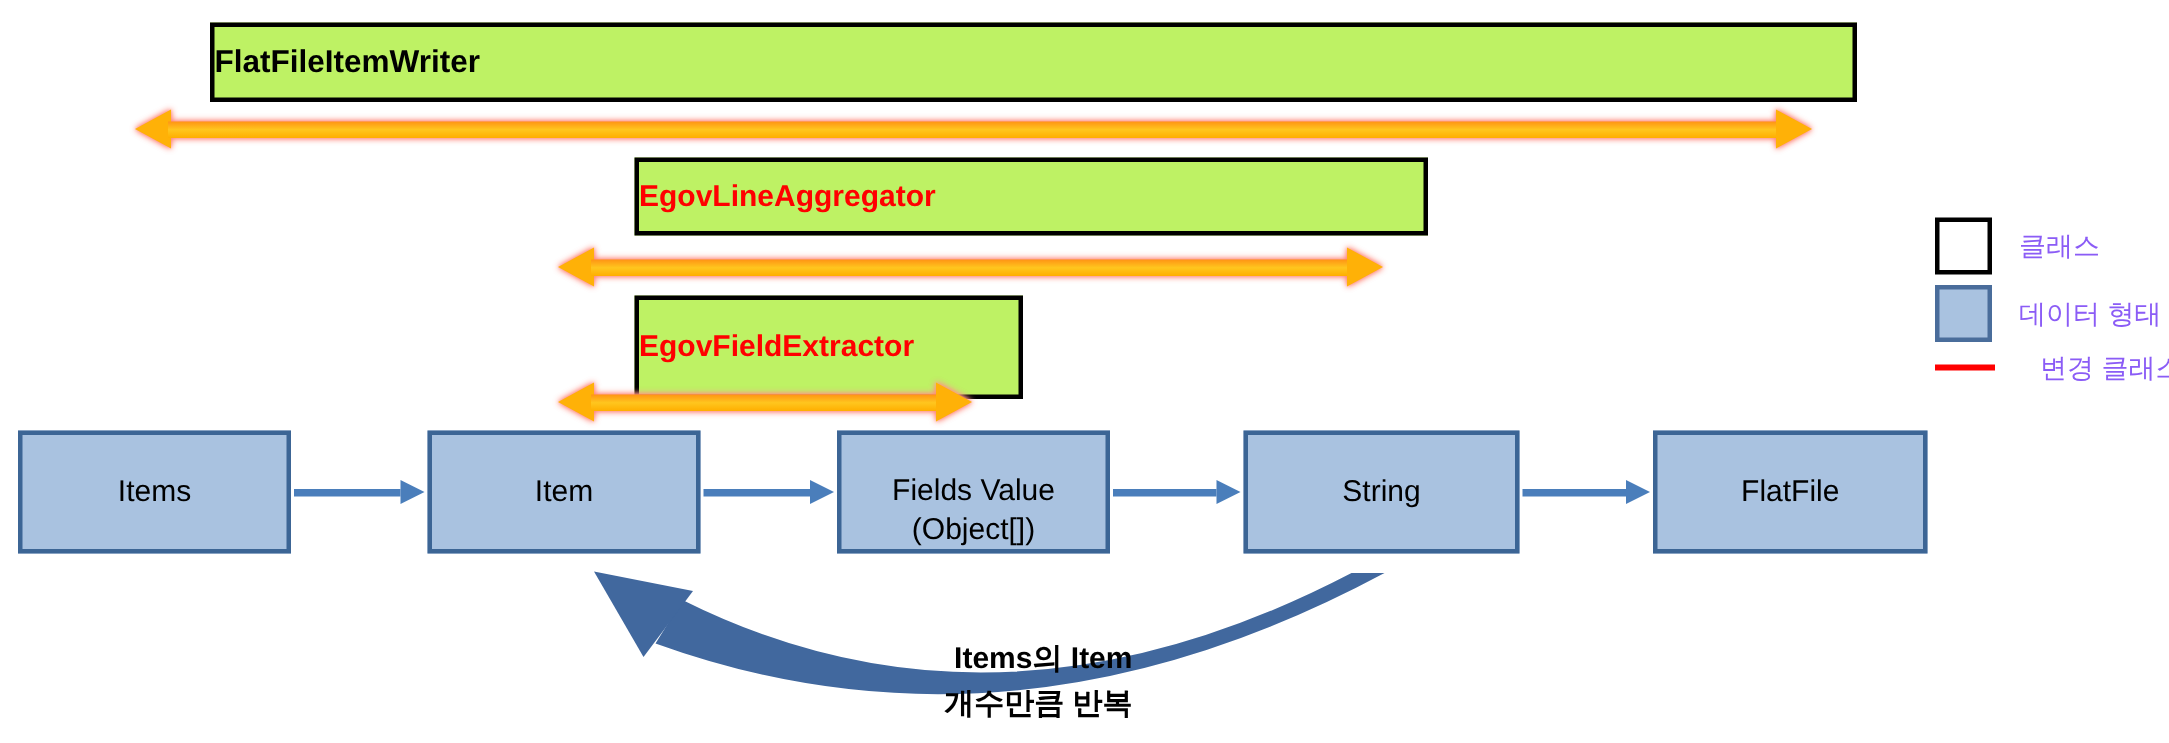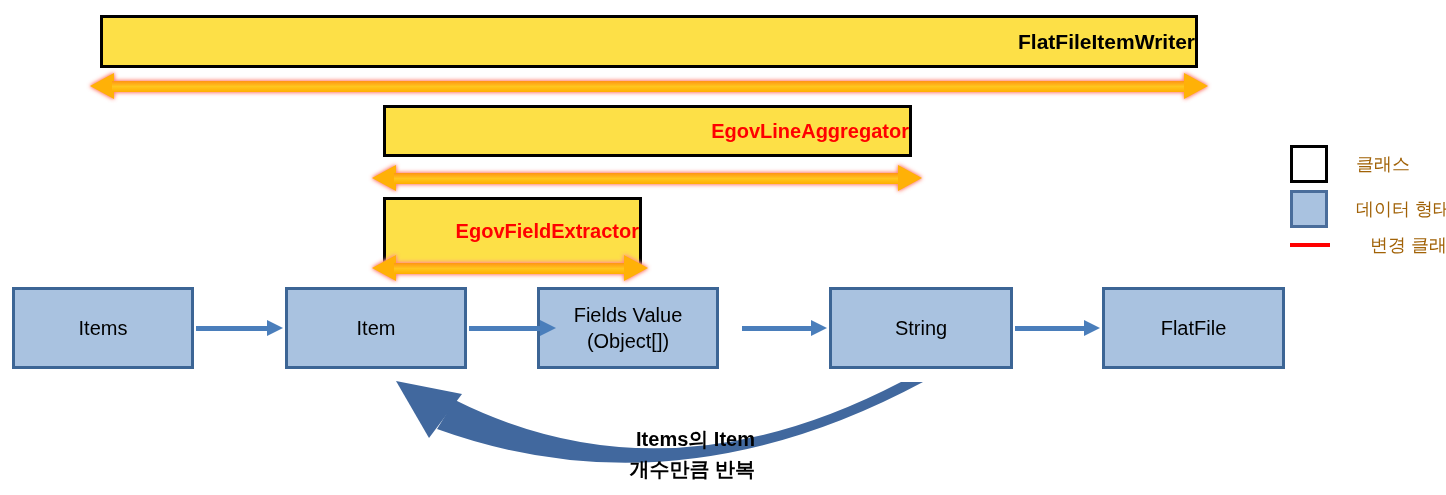--- a/index.html
+++ b/index.html
@@ -1,22 +1,22 @@
 <!DOCTYPE html>
 <html><head>
 <meta charset="utf-8">
 <style>
   * { margin:0; padding:0; box-sizing:border-box; }
   body { background:#fff; font-family:"Liberation Sans","DejaVu Sans",sans-serif; }
   .canvas { position:relative; width:1446px; height:495px; background:#fff; overflow:hidden; }
 
   
-  .classbox { position:absolute; background:#fde047; border:3px solid #000;
-    display:flex; align-items:center; justify-content:flex-end;
-    font-weight:bold; font-size:21px; color:#000; }
+  .classbox { position:absolute; background:#bef264; border:3px solid #000;
+    display:flex; align-items:center; justify-content:flex-start;
+    font-weight:bold; font-size:21px; color:#000;margin-left:40px; }
   .classbox.red { color:#ff0000; font-size:20px; }
 
   
   .oarrow { position:absolute; height:26px; display:flex; align-items:center;
     filter: drop-shadow(0 0 2px #ff7a6e) drop-shadow(0 0 1px #ffb0a6); }
   .ohead { width:0; height:0; border-top:13px solid transparent; border-bottom:13px solid transparent; }
   .ohead.left  { border-right:24px solid #ffb107; }
   .ohead.right { border-left:24px solid #ffb107; }
   .obar { flex:1; height:11px; margin:0 -2px;
     background:linear-gradient(180deg,#ff9414 0%,#ffc61e 50%,#ffae00 100%); }
@@ -37,21 +37,21 @@
   .loopnote { position:absolute; left:545px; top:424px; width:210px;
     text-align:right; font-weight:bold; font-size:20px; line-height:30px; color:#000; }
 
   .loopsvg { position:absolute; left:0; top:0; pointer-events:none; }
 
   
   .legend-row { position:absolute; left:1290px; display:flex; align-items:center; }
   .lswatch { width:38px; height:38px; border:3px solid #000; background:#fff; flex:0 0 auto; }
   .lswatch.blue { border-color:#4a6d9b; background:#a9c2e0; }
   .lline { width:40px; height:4px; background:#ff0000; flex:0 0 auto; }
-  .llabel { margin-left:28px; font-size:18px; color:#a16207; white-space:nowrap; }
+  .llabel { margin-left:18px; font-size:18px; color:#8b5cf6; white-space:nowrap; }
 </style>
 </head>
 <body>
 
 <div class="canvas">
 
   <div class="classbox" style="left:100px; top:15px; width:1098px; height:53px;">
     <span>FlatFileItemWriter</span>
   </div>
   <div class="classbox red" style="left:383px; top:105px; width:529px; height:52px;">
@@ -83,21 +83,21 @@
   </svg>
 
   <div class="databox" style="left:12px; width:182px;">
     <div>Items</div>
     <div></div>
   </div>
   <div class="databox" style="left:285px; width:182px;">
     <div>Item</div>
     <div></div>
   </div>
-  <div class="databox" style="left:537px; width:182px;">
+  <div class="databox" style="left:558px; width:182px;justify-content:flex-end;">
     <div>Fields Value</div>
     <div>(Object[])</div>
   </div>
   <div class="databox" style="left:829px; width:184px;">
     <div>String</div>
     <div></div>
   </div>
   <div class="databox" style="left:1102px; width:183px;">
     <div>FlatFile</div>
     <div></div>

